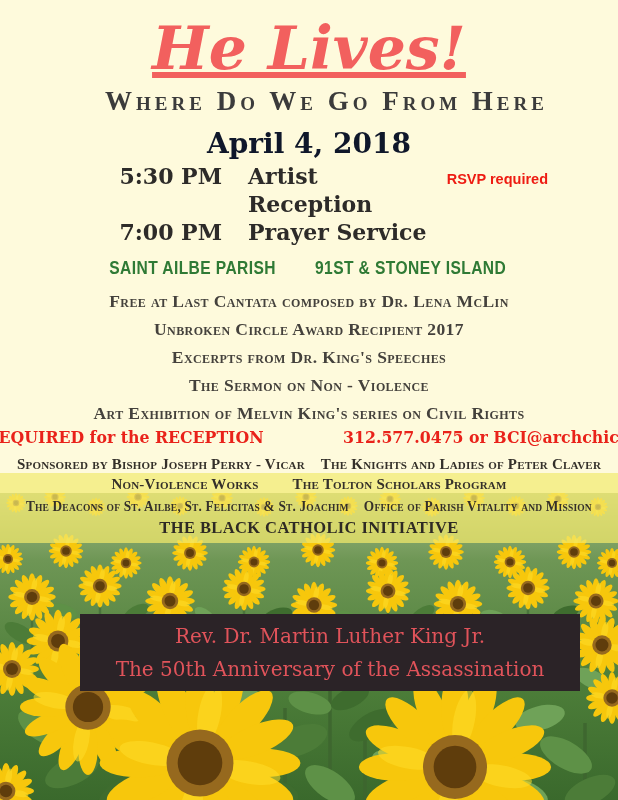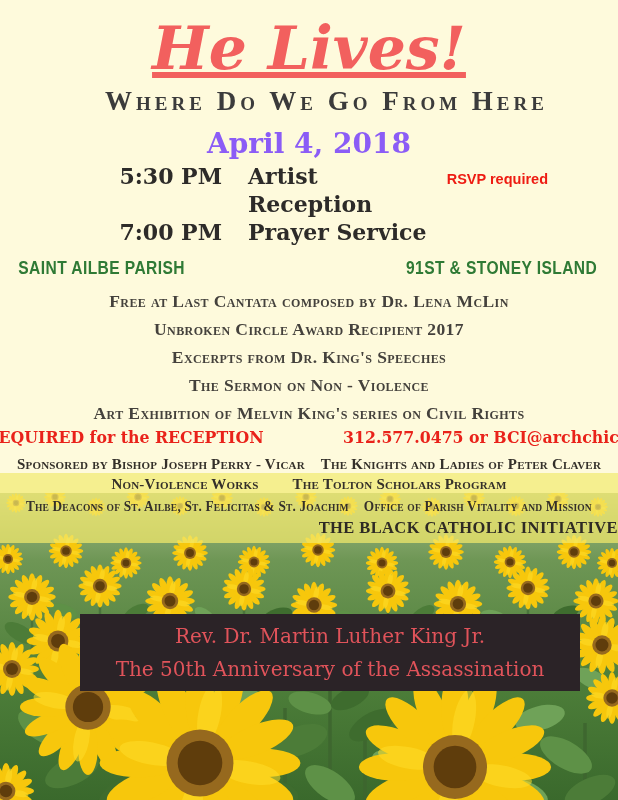--- a/index.html
+++ b/index.html
@@ -11,36 +11,36 @@
     margin:10px 0 0;text-align:center;
     font-family:"DejaVu Serif",serif;font-style:italic;font-weight:700;
     font-size:60px;line-height:76px;color:#F2605E;text-decoration:underline;
   }
   .subtitle{
     text-align:center;font-variant:small-caps;font-weight:600;
     font-size:27px;line-height:30px;letter-spacing:4px;color:#3B3B3B;margin-left:35px;
   }
   .date{
     text-align:center;font-family:"DejaVu Serif",serif;font-weight:700;
-    font-size:28px;line-height:32px;color:#8b5cf6;margin-top:12px;
+    font-size:28px;line-height:32px;color:#0f172a;margin-top:12px;
   }
   .sched{margin-top:2px;}
   .srow{
     display:flex;justify-content:center;align-items:baseline;
     font-family:"DejaVu Serif",serif;font-weight:700;font-size:22px;
     line-height:28px;color:#2D2B29;
   }
   .stime{width:152px;text-align:right;margin-right:26px;}
   .sname-wrap{width:300px;text-align:left;display:flex;align-items:baseline;gap:2px;}
   .snote{
     font-family:"Liberation Sans",sans-serif;font-weight:700;
     font-size:14.5px;color:#EE1B12;white-space:nowrap;
   }
   .venue{
-    display:flex;justify-content:space-between;margin-top:11px;
+    display:flex;justify-content:center;margin-top:11px;
     font-family:"Liberation Sans",sans-serif;font-weight:700;
     font-size:19px;color:#2F7A35;white-space:nowrap;
   }
   .venue span{display:inline-block;transform:scaleX(0.82);letter-spacing:.5px;}
   .details{
     position:absolute;top:287px;left:0;right:0;text-align:center;
     font-variant:small-caps;font-weight:600;font-size:17.5px;
     line-height:28px;letter-spacing:.4px;color:#44413C;
   }
   .rsvp{
@@ -61,21 +61,21 @@
   .photo{position:absolute;top:493px;left:0;right:0;height:307px;}
   .photo svg{display:block;width:100%;height:100%;}
   .overlay{
     position:absolute;top:493px;height:50px;left:0;right:0;
     background:rgba(243,233,107,0.72);
   }
   .sp3{position:absolute;top:499px;left:0;right:0;gap:16px;font-size:14px;}
   .sp3 .squeeze{display:flex;gap:16px;transform:scaleX(0.95);transform-origin:center;}
   .sp4{
     position:absolute;top:518px;left:0;right:0;
-    font-variant:normal;font-size:16.5px;letter-spacing:.4px;color:#2E2A24;justify-content:flex-end;
+    font-variant:normal;font-size:16.5px;letter-spacing:.4px;color:#2E2A24;
   }
   .banner{
     position:absolute;top:614px;left:80px;width:500px;height:77px;
     background:#2B2327;display:flex;flex-direction:column;justify-content:center;
     text-align:center;color:#E0535A;
     font-family:"DejaVu Serif",serif;font-size:20px;line-height:33px;
   }
 </style>
 </head>
 <body>

